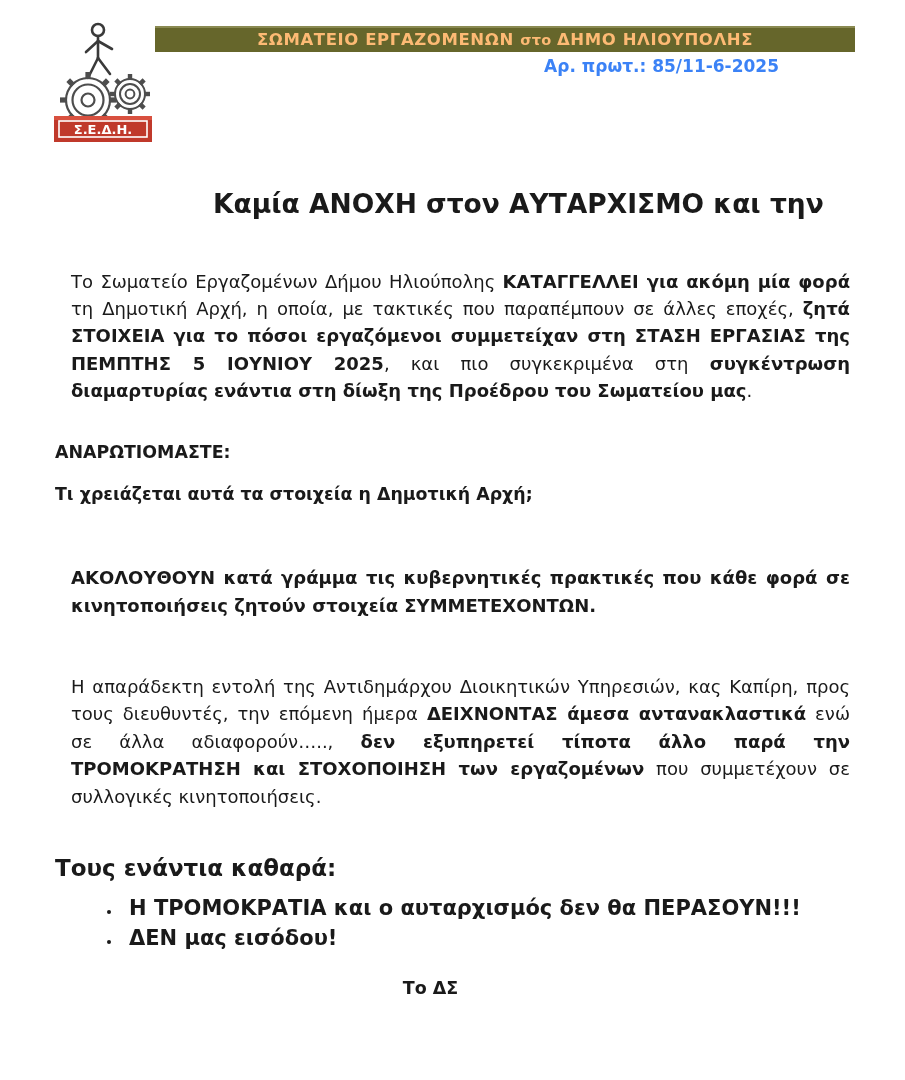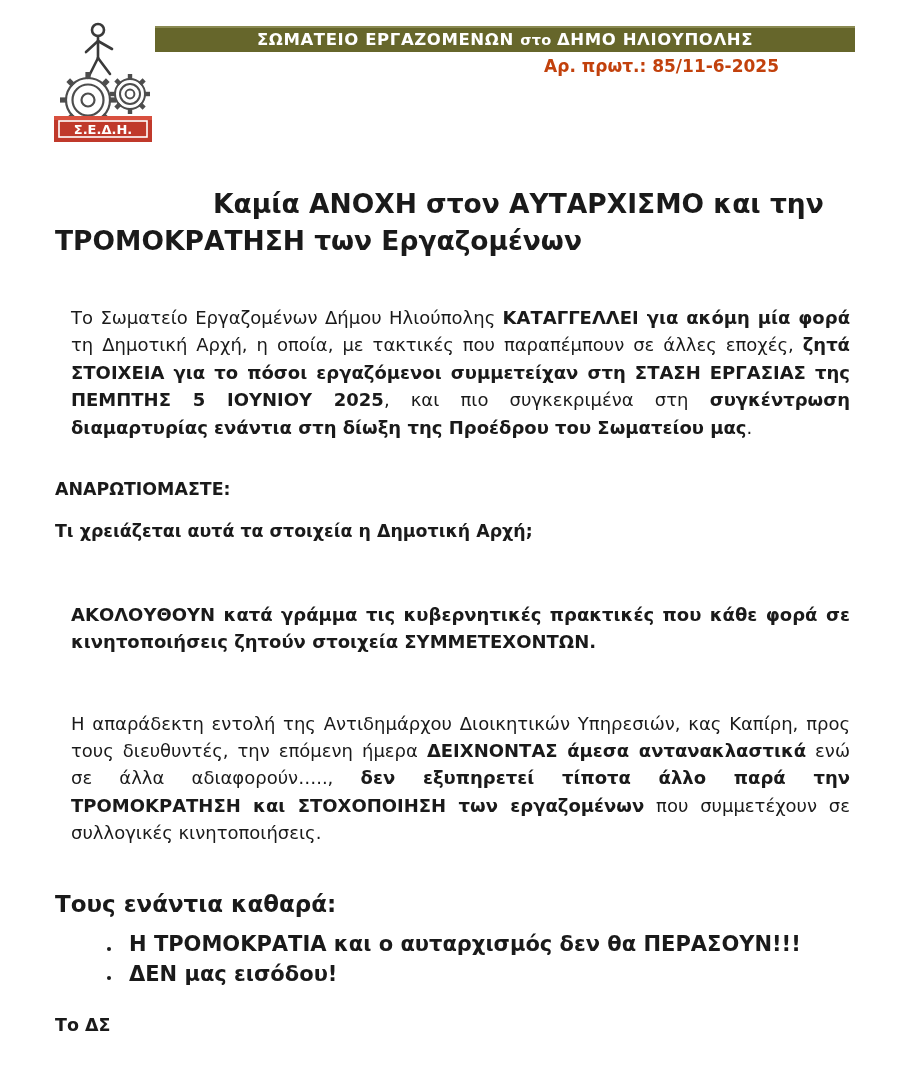--- a/index.html
+++ b/index.html
@@ -39,40 +39,40 @@
     top: 26px;
     width: 700px;
     height: 26px;
     background: #66662b;
     border-top: 2px solid #8a8a52;
     display: flex;
     align-items: center;
     justify-content: center;
   }
   .banner-text {
-    color: #ffffff;
+    color: #fdba74;
     font-size: 16.5px;
     font-weight: bold;
     letter-spacing: 0.6px;
     white-space: nowrap;
     line-height: 1;
   }
   .banner-text .small {
     font-size: 14.5px;
     font-weight: bold;
     letter-spacing: 0.3px;
   }
 
   .protocol {
     position: absolute;
     right: 126px;
     top: 56px;
     font-size: 17px;
     font-weight: bold;
-    color: #c2410c;
+    color: #3b82f6;
     white-space: nowrap;
   }
 
   
   .doc {
     padding: 0 39px 0 55px;
   }
 
   .title {
     font-size: 26.5px;
@@ -128,21 +128,21 @@
     left: 4px;
     top: 0.72em;
     width: 4px;
     height: 4px;
     background: #1a1a1a;
     border-radius: 50%;
   }
 
   .signature {
     margin-top: 26px;
-    text-align: left;
+    text-align: center;
     font-size: 17.5px;
     font-weight: bold;
     padding-right: 60px;
   }
 </style>
 </head>
 <body>
 
 <div class="header">
 
@@ -207,21 +207,20 @@
     <span class="banner-text"><span>ΣΩΜΑΤΕΙΟ ΕΡΓΑΖΟΜΕΝΩΝ </span><span class="small">στο </span><span>ΔΗΜΟ ΗΛΙΟΥΠΟΛΗΣ</span></span>
   </div>
 
   <div class="protocol">Αρ. πρωτ.: 85/11-6-2025</div>
 </div>
 
 <div class="doc">
 
   <h1 class="title">
     <span class="line1">Καμία ΑΝΟΧΗ στον ΑΥΤΑΡΧΙΣΜΟ και την</span>
-    <span class="line2">ΤΡΟΜΟΚΡΑΤΗΣΗ των Εργαζομένων</span>
   </h1>
 
   <div class="gap-lg"></div>
 
   <p class="body-text"><span>Το Σωματείο Εργαζομένων Δήμου Ηλιούπολης </span><b>ΚΑΤΑΓΓΕΛΛΕΙ για ακόμη μία φορά</b><span> τη Δημοτική Αρχή, η οποία, με τακτικές που παραπέμπουν σε άλλες εποχές, </span><b>ζητά ΣΤΟΙΧΕΙΑ για το πόσοι εργαζόμενοι συμμετείχαν στη ΣΤΑΣΗ ΕΡΓΑΣΙΑΣ της ΠΕΜΠΤΗΣ 5 ΙΟΥΝΙΟΥ 2025</b><span>, και πιο συγκεκριμένα στη </span><b>συγκέντρωση διαμαρτυρίας ενάντια στη δίωξη της Προέδρου του Σωματείου μας</b><span>.</span></p>
 
   <div class="gap-md"></div>
 
   <p class="heading-bold">ΑΝΑΡΩΤΙΟΜΑΣΤΕ:</p>
 

